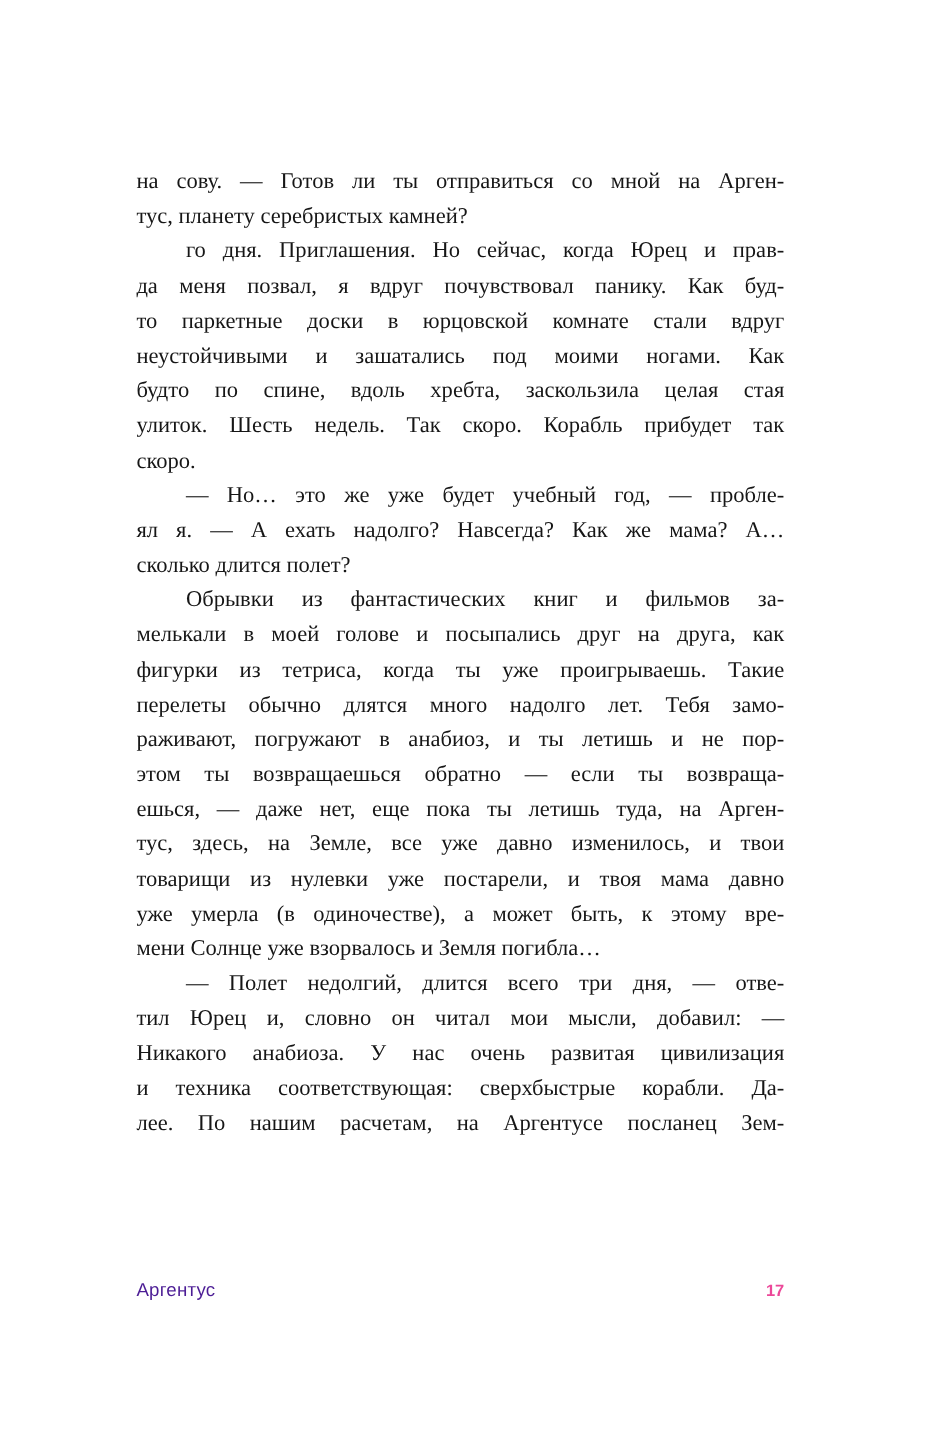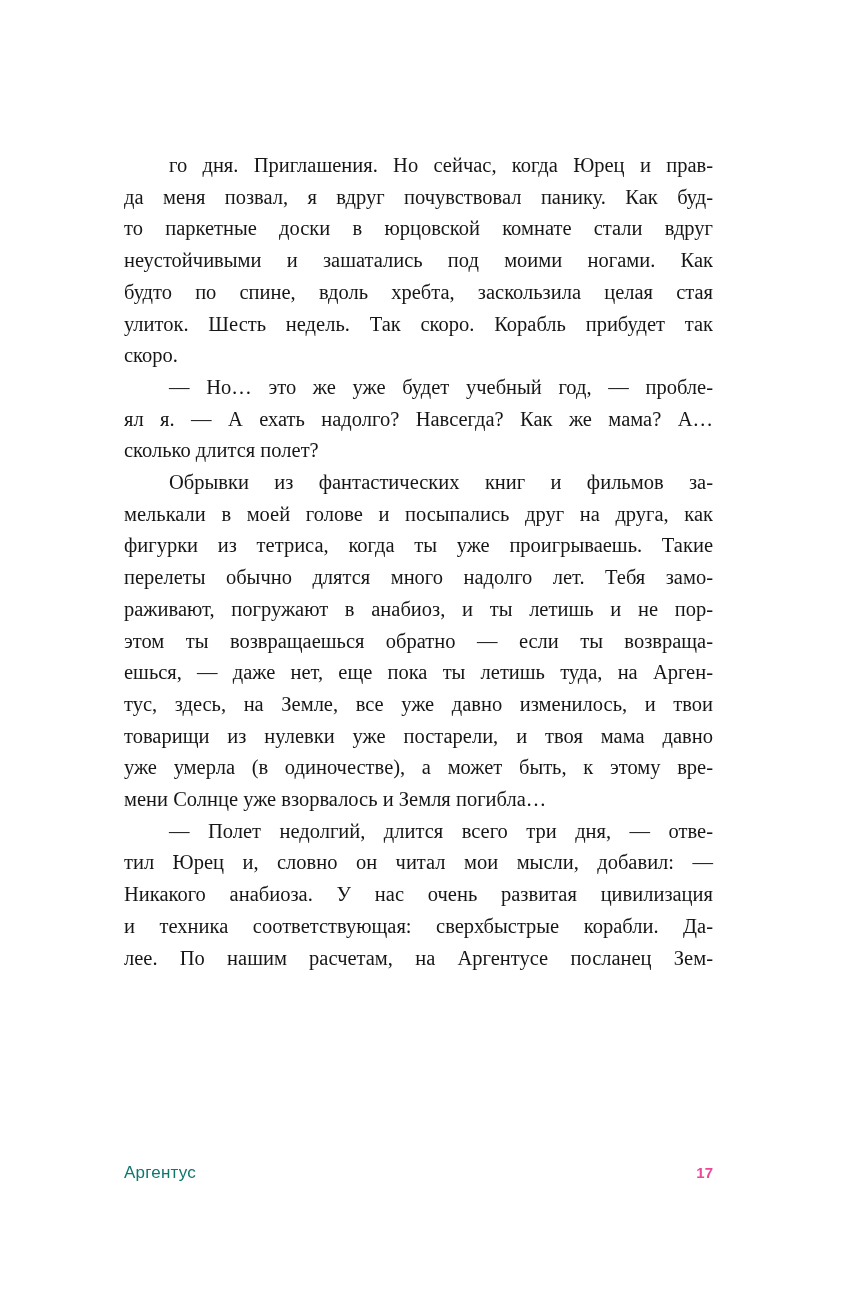--- a/index.html
+++ b/index.html
@@ -48,35 +48,39 @@
     left: 124px;
     top: 1163px;
     width: 589px;
     display: flex;
     justify-content: space-between;
     align-items: baseline;
     font-family: "Liberation Sans", sans-serif;
   }
   .footer-title {
     font-size: 17px;
-    color: #0f766e;
+    color: #4c1d95;
     letter-spacing: 0.2px;
   }
   .page-number {
     font-size: 15px;
     font-weight: bold;
     color: #ec4899;
   }
 </style>
 </head>
 <body>
 
 <div class="page">
 
   <div class="text-block">
+      <div class="para">
+        <div class="line">на сову. — Готов ли ты отправиться со мной на Арген-</div>
+        <div class="line last">тус, планету серебристых камней?</div>
+      </div>
       <div class="para indent">
         <div class="line">го дня. Приглашения. Но сейчас, когда Юрец и прав-</div>
         <div class="line">да меня позвал, я вдруг почувствовал панику. Как буд-</div>
         <div class="line">то паркетные доски в юрцовской комнате стали вдруг</div>
         <div class="line">неустойчивыми и зашатались под моими ногами. Как</div>
         <div class="line">будто по спине, вдоль хребта, заскользила целая стая</div>
         <div class="line">улиток. Шесть недель. Так скоро. Корабль прибудет так</div>
         <div class="line last">скоро.</div>
       </div>
       <div class="para indent">

